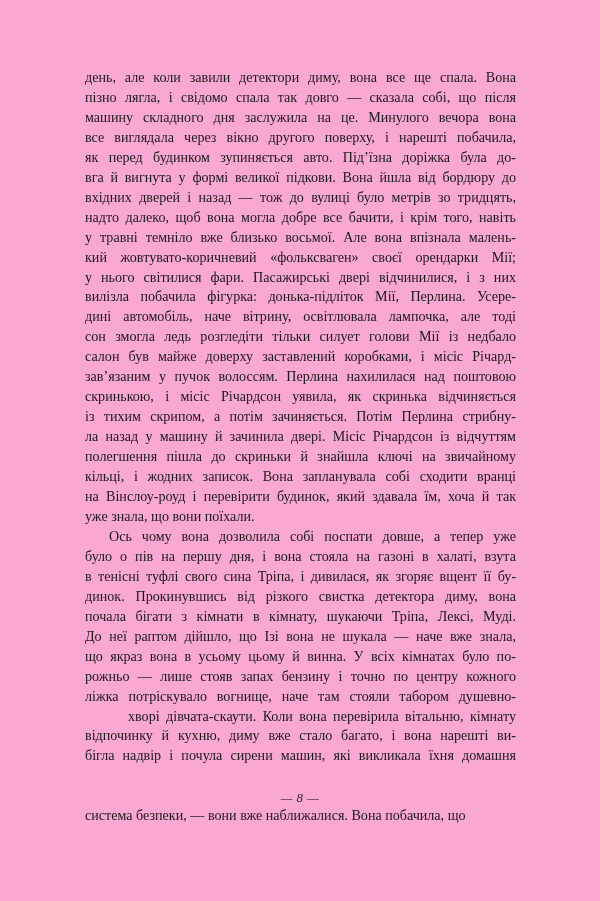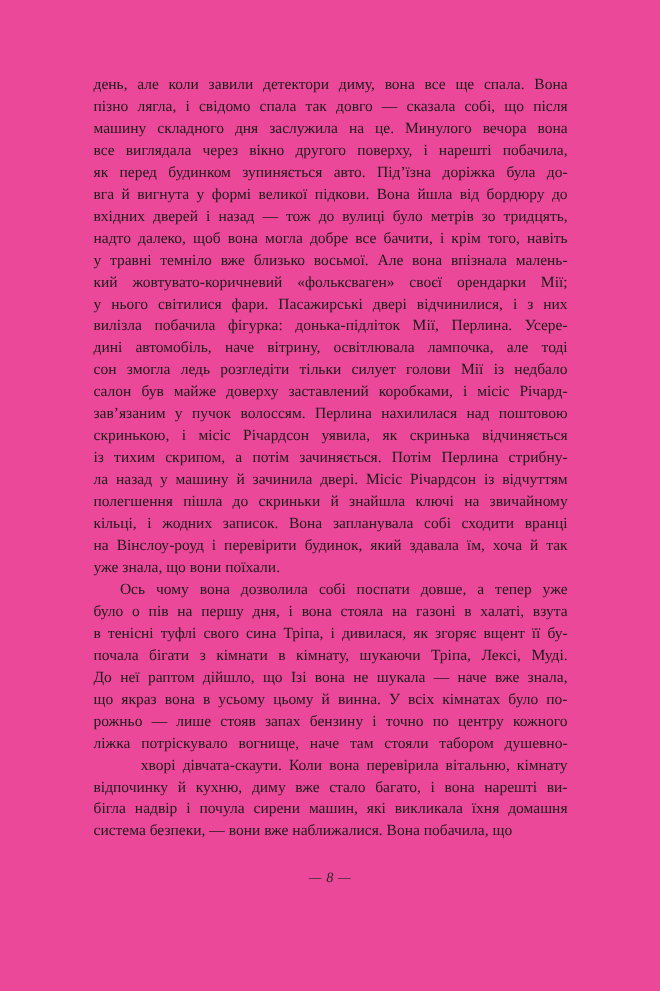--- a/index.html
+++ b/index.html
@@ -5,21 +5,21 @@
 <style>
   html, body {
     margin: 0;
     padding: 0;
     background: #ffffff;
   }
   .page {
     position: relative;
     width: 600px;
     height: 901px;
-    background: #ec4899;
+    background: #f9a8d4;
     overflow: hidden;
     box-sizing: border-box;
   }
   .text-block {
     position: absolute;
     left: 85px;
     top: 68px;
     width: 431px;
   }
   .para {
@@ -94,28 +94,29 @@
       <span class="line" style="white-space: normal; display: block;"><span>полегшення</span> <span>пішла</span> <span>до</span> <span>скриньки</span> <span>й</span> <span>знайшла</span> <span>ключі</span> <span>на</span> <span>звичайному</span></span>
       <span class="line" style="white-space: normal; display: block;"><span>кільці,</span> <span>і</span> <span>жодних</span> <span>записок.</span> <span>Вона</span> <span>запланувала</span> <span>собі</span> <span>сходити</span> <span>вранці</span></span>
       <span class="line" style="white-space: normal; display: block;"><span>на</span> <span>Вінслоу-роуд</span> <span>і</span> <span>перевірити</span> <span>будинок,</span> <span>який</span> <span>здавала</span> <span>їм,</span> <span>хоча</span> <span>й</span> <span>так</span></span>
       <span class="line flush" style="white-space: normal; display: block; text-align-last: left;"><span>уже</span> <span>знала,</span> <span>що</span> <span>вони</span> <span>поїхали.</span></span>
     </div>
 
     <div class="para">
       <span class="line indent" style="white-space: normal; display: block;"><span>Ось</span> <span>чому</span> <span>вона</span> <span>дозволила</span> <span>собі</span> <span>поспати</span> <span>довше,</span> <span>а</span> <span>тепер</span> <span>уже</span></span>
       <span class="line" style="white-space: normal; display: block;"><span>було</span> <span>о</span> <span>пів</span> <span>на</span> <span>першу</span> <span>дня,</span> <span>і</span> <span>вона</span> <span>стояла</span> <span>на</span> <span>газоні</span> <span>в</span> <span>халаті,</span> <span>взута</span></span>
       <span class="line" style="white-space: normal; display: block;"><span>в</span> <span>тенісні</span> <span>туфлі</span> <span>свого</span> <span>сина</span> <span>Тріпа,</span> <span>і</span> <span>дивилася,</span> <span>як</span> <span>згоряє</span> <span>вщент</span> <span>її</span> <span>бу-</span></span>
+      <span class="line" style="white-space: normal; display: block;"><span>динок.</span> <span>Прокинувшись</span> <span>від</span> <span>різкого</span> <span>свистка</span> <span>детектора</span> <span>диму,</span> <span>вона</span></span>
       <span class="line" style="white-space: normal; display: block;"><span>почала</span> <span>бігати</span> <span>з</span> <span>кімнати</span> <span>в</span> <span>кімнату,</span> <span>шукаючи</span> <span>Тріпа,</span> <span>Лексі,</span> <span>Муді.</span></span>
       <span class="line" style="white-space: normal; display: block;"><span>До</span> <span>неї</span> <span>раптом</span> <span>дійшло,</span> <span>що</span> <span>Ізі</span> <span>вона</span> <span>не</span> <span>шукала</span> <span>—</span> <span>наче</span> <span>вже</span> <span>знала,</span></span>
       <span class="line" style="white-space: normal; display: block;"><span>що</span> <span>якраз</span> <span>вона</span> <span>в</span> <span>усьому</span> <span>цьому</span> <span>й</span> <span>винна.</span> <span>У</span> <span>всіх</span> <span>кімнатах</span> <span>було</span> <span>по-</span></span>
       <span class="line" style="white-space: normal; display: block;"><span>рожньо</span> <span>—</span> <span>лише</span> <span>стояв</span> <span>запах</span> <span>бензину</span> <span>і</span> <span>точно</span> <span>по</span> <span>центру</span> <span>кожного</span></span>
       <span class="line" style="white-space: normal; display: block;"><span>ліжка</span> <span>потріскувало</span> <span>вогнище,</span> <span>наче</span> <span>там</span> <span>стояли</span> <span>табором</span> <span>душевно-</span></span>
       <span class="line" style="white-space: normal; display: block; margin-left: 43px;"><span>хворі</span> <span>дівчата-скаути.</span> <span>Коли</span> <span>вона</span> <span>перевірила</span> <span>вітальню,</span> <span>кімнату</span></span>
       <span class="line" style="white-space: normal; display: block;"><span>відпочинку</span> <span>й</span> <span>кухню,</span> <span>диму</span> <span>вже</span> <span>стало</span> <span>багато,</span> <span>і</span> <span>вона</span> <span>нарешті</span> <span>ви-</span></span>
       <span class="line" style="white-space: normal; display: block;"><span>бігла</span> <span>надвір</span> <span>і</span> <span>почула</span> <span>сирени</span> <span>машин,</span> <span>які</span> <span>викликала</span> <span>їхня</span> <span>домашня</span></span>
-      <span class="line flush" style="white-space: normal; display: block; text-align-last: left;"><span>система</span> <span>безпеки,</span> <span>—</span> <span>вони</span> <span>вже</span> <span>наближалися.</span> <span>Вона</span> <span>побачила,</span> <span>що</span></span>
+      <span class="line flush" style="white-space: normal; display: block; text-align-last: left; margin-top: 40px;"><span>система</span> <span>безпеки,</span> <span>—</span> <span>вони</span> <span>вже</span> <span>наближалися.</span> <span>Вона</span> <span>побачила,</span> <span>що</span></span>
     </div>
 
   </div>
 
   <div class="folio">— 8 —</div>
 
 </div>
 
 </body></html>

